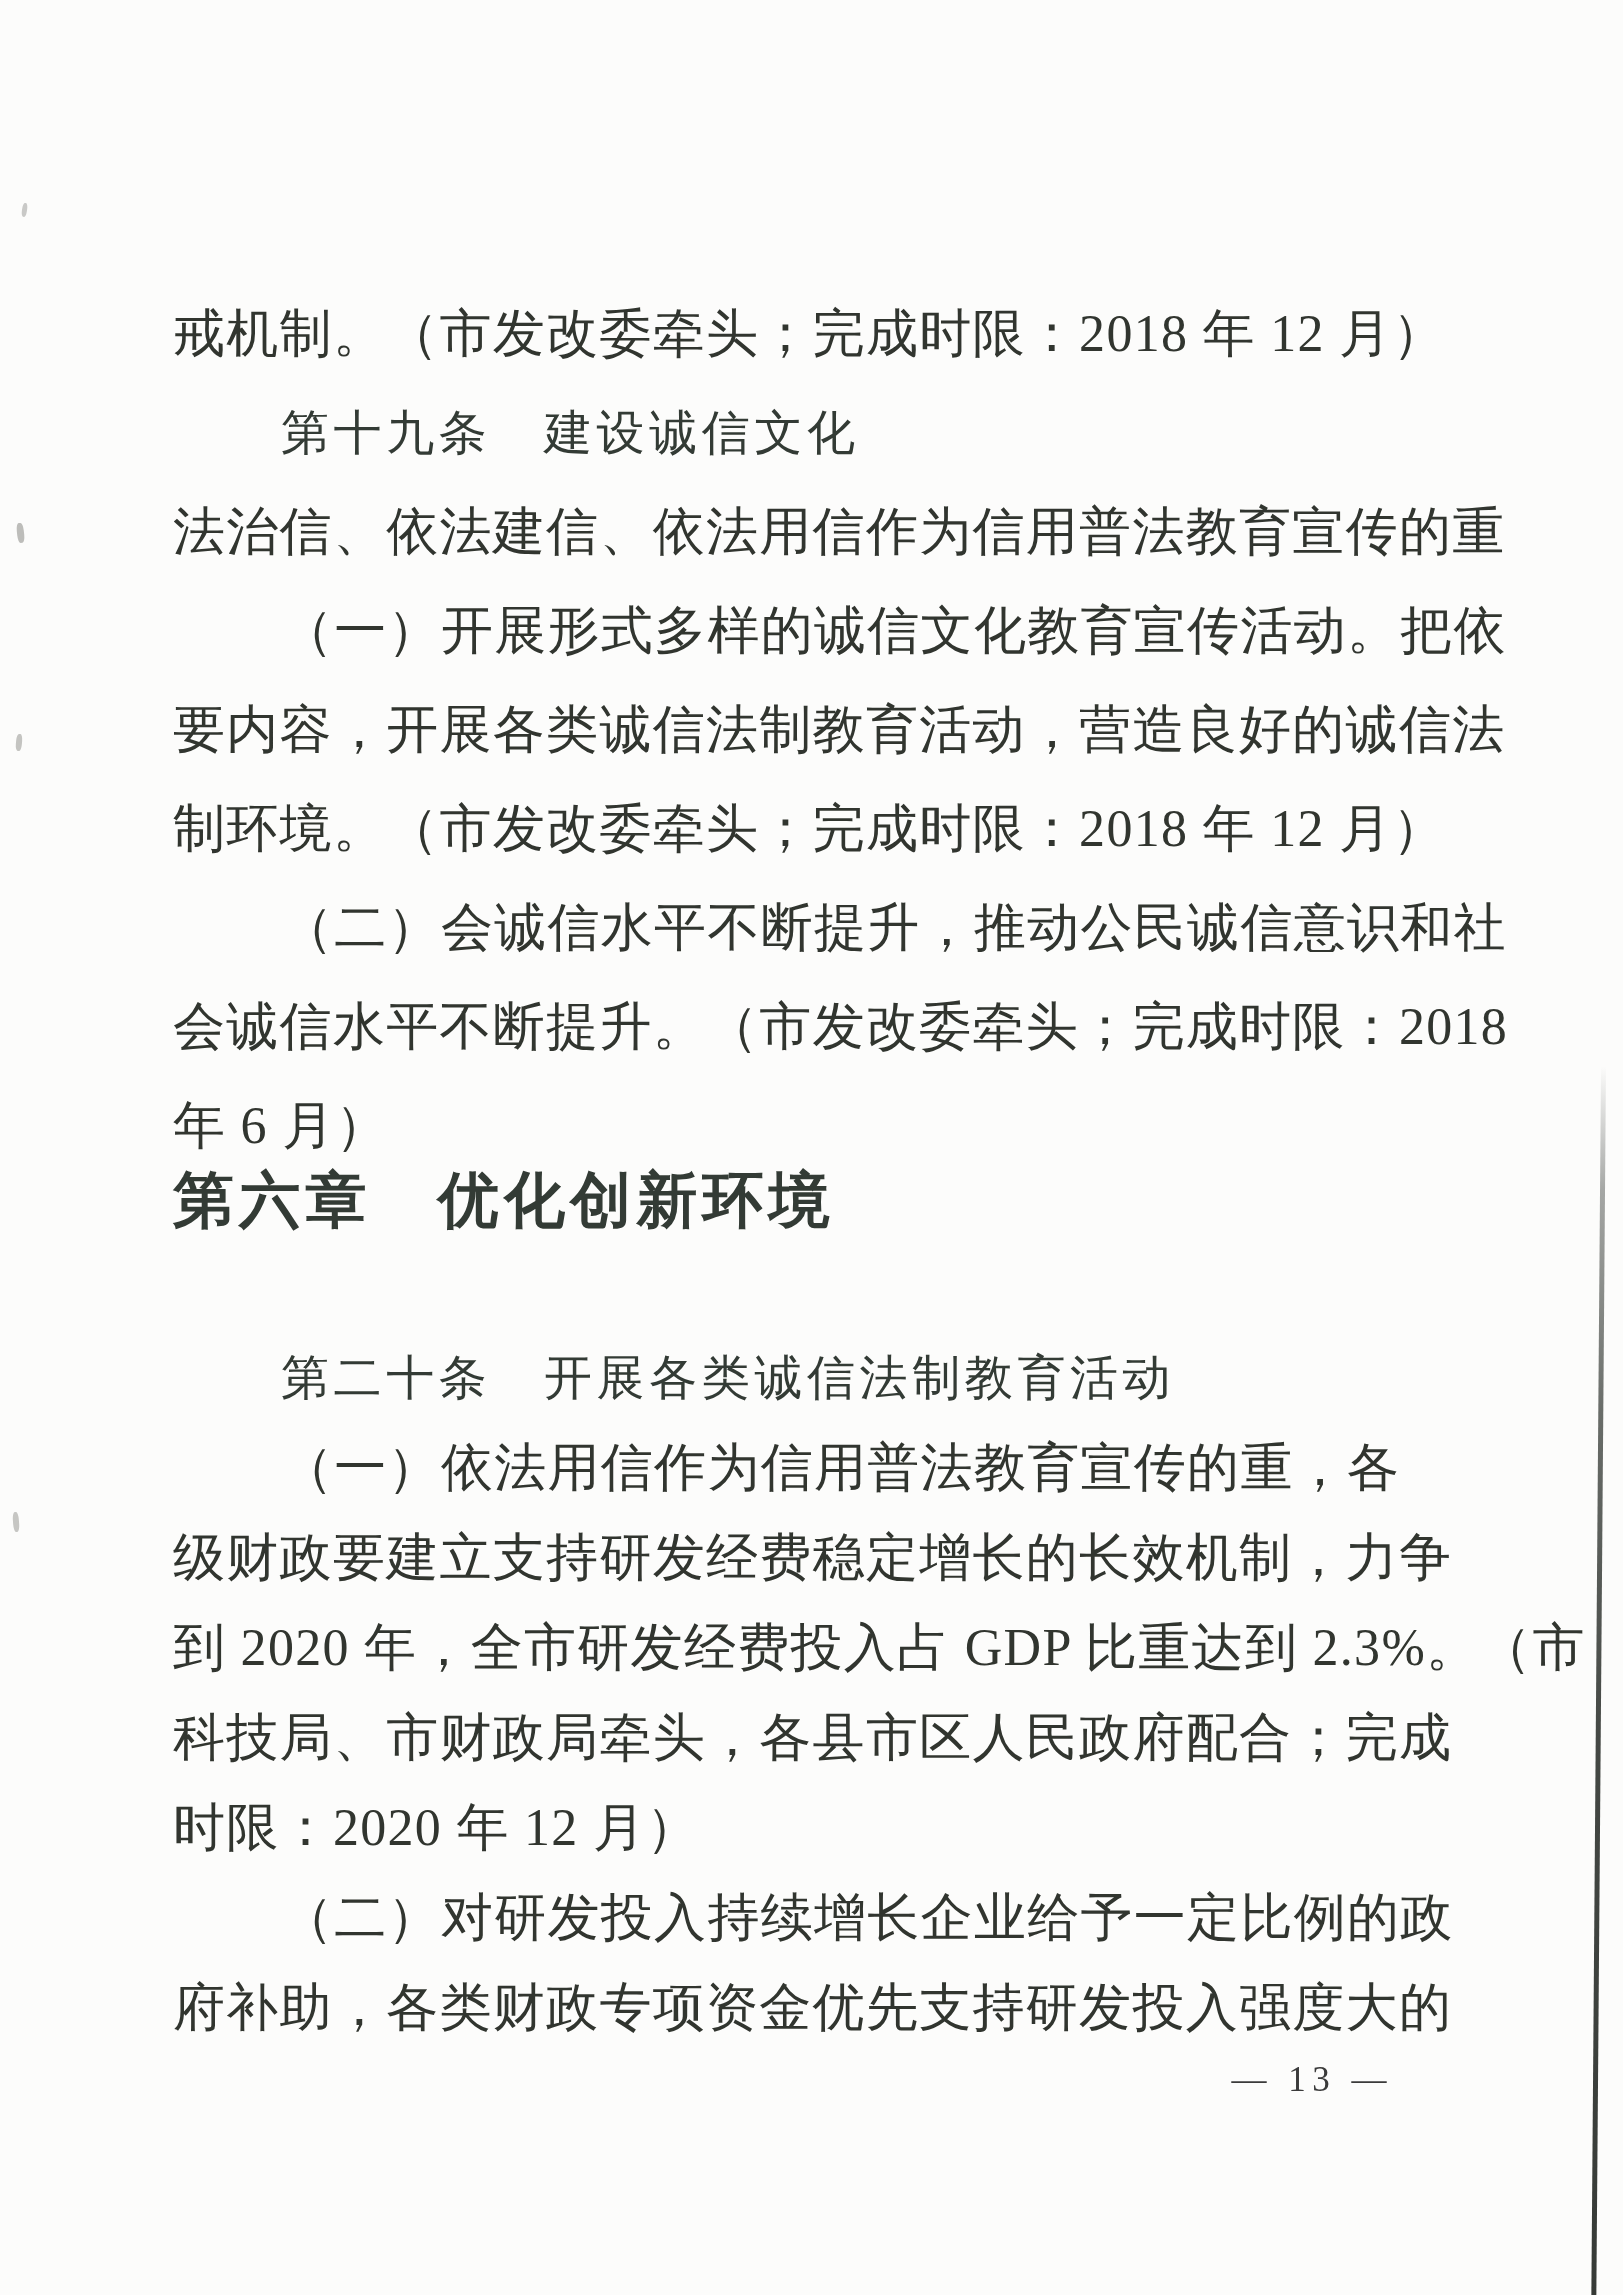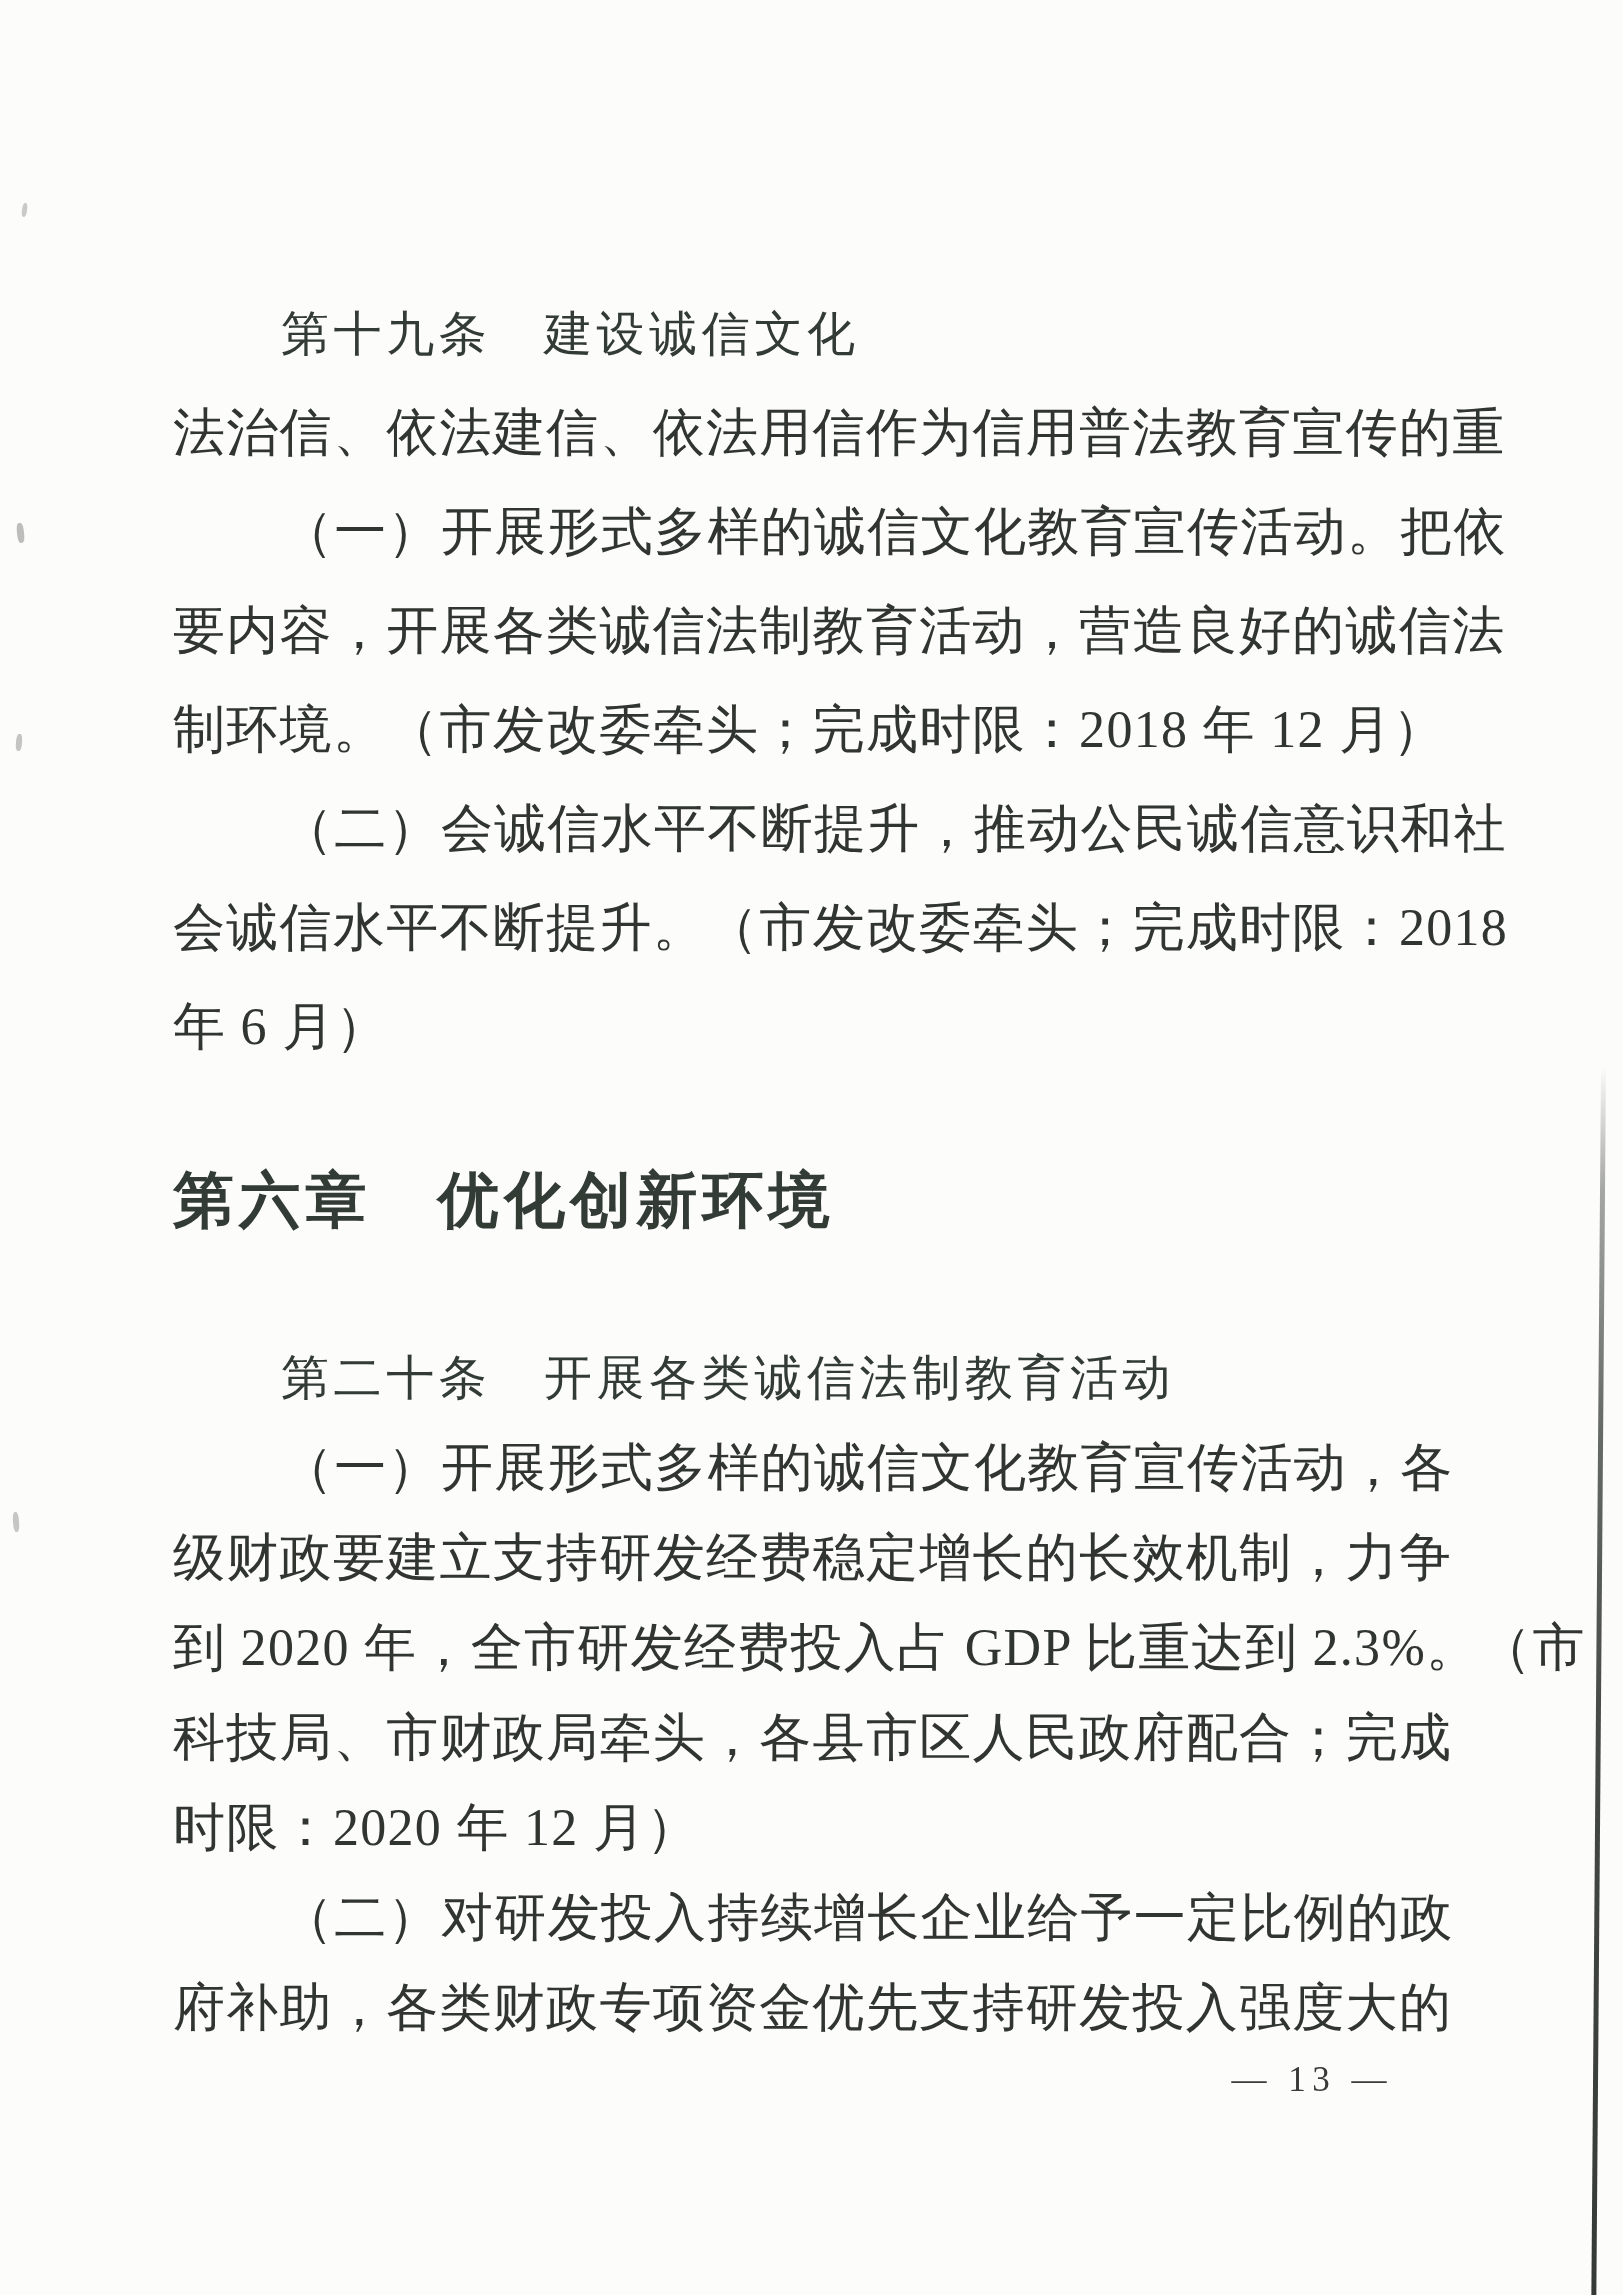--- a/index.html
+++ b/index.html
@@ -96,36 +96,37 @@
   .speck-2 { left: 17px;  top: 523px;  width: 6.5px; height: 19.6px; background: #bdbdba; transform: rotate(-6deg); }
   .speck-3 { left: 15.7px;  top: 734px; width: 5.9px;  height: 17px; background: #c4c4c1; transform: rotate(5deg); }
   .speck-4 { left: 13px;  top: 1512px; width: 5.9px;  height: 19.6px; background: #c6c6c3; transform: rotate(-4deg); }
 </style>
 </head>
 <body>
 
 <div class="page">
 
   <div class="text-block block-a">
+    <div class="line">戒机制。（市发改委牵头；完成时限：2018 年 12 月）</div>
     <div class="line indent heading">第十九条　建设诚信文化</div>
     <div class="line">法治信、依法建信、依法用信作为信用普法教育宣传的重</div>
     <div class="line indent">（一）开展形式多样的诚信文化教育宣传活动。把依</div>
     <div class="line">要内容，开展各类诚信法制教育活动，营造良好的诚信法</div>
     <div class="line">制环境。（市发改委牵头；完成时限：2018 年 12 月）</div>
     <div class="line indent">（二）会诚信水平不断提升，推动公民诚信意识和社</div>
     <div class="line">会诚信水平不断提升。（市发改委牵头；完成时限：2018</div>
     <div class="line">年 6 月）</div>
   </div>
 
   <div class="chapter">第六章　优化创新环境</div>
 
   <div class="section-heading line indent heading">第二十条　开展各类诚信法制教育活动</div>
 
   <div class="text-block block-b">
-    <div class="line indent">（一）开展形式多样的诚信文化教育宣传活动，各</div>
+    <div class="line indent">（一）依法用信作为信用普法教育宣传的重，各</div>
     <div class="line">级财政要建立支持研发经费稳定增长的长效机制，力争</div>
     <div class="line">到 2020 年，全市研发经费投入占 GDP 比重达到 2.3%。（市</div>
     <div class="line">科技局、市财政局牵头，各县市区人民政府配合；完成</div>
     <div class="line">时限：2020 年 12 月）</div>
     <div class="line indent">（二）对研发投入持续增长企业给予一定比例的政</div>
     <div class="line">府补助，各类财政专项资金优先支持研发投入强度大的</div>
   </div>
 
   <div class="page-number">— 13 —</div>
 

